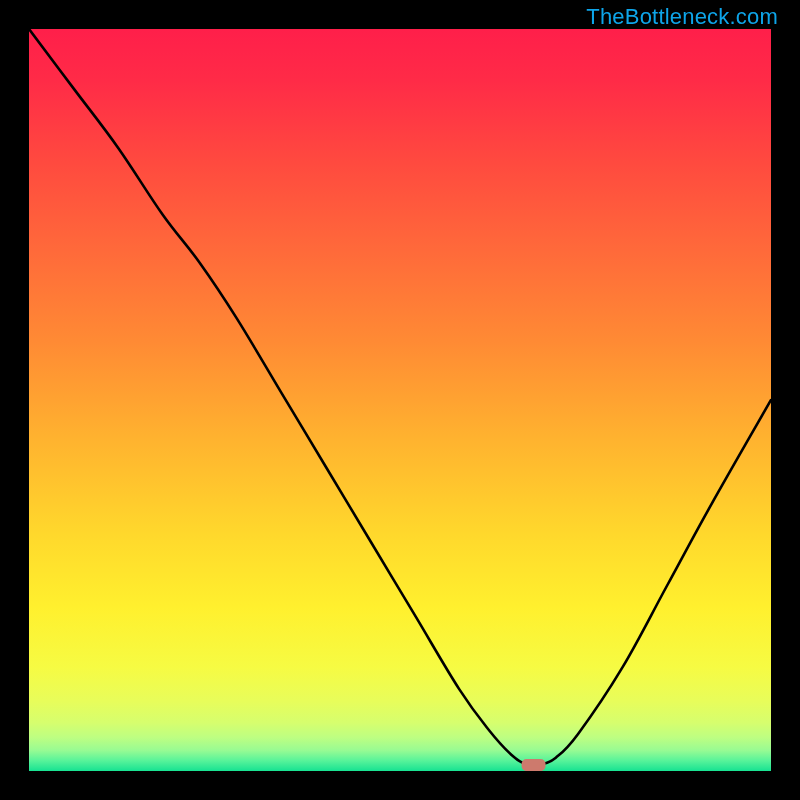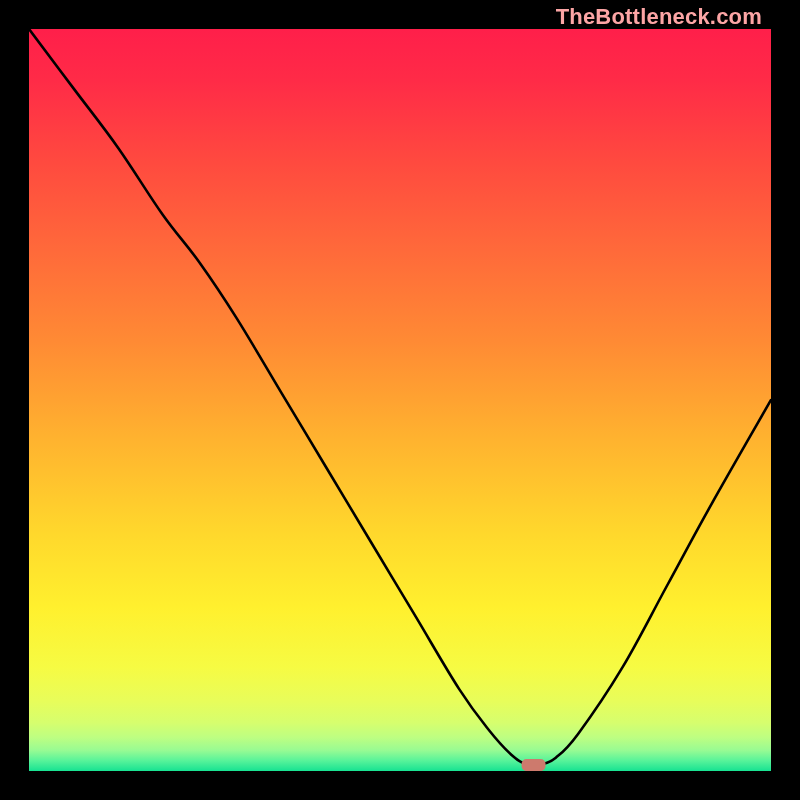--- a/index.html
+++ b/index.html
@@ -13,25 +13,25 @@
   .frame {
     position: absolute;
     left: 29px;
     top: 29px;
     width: 742px;
     height: 742px;
   }
   .watermark {
     position: absolute;
     top: 4px;
-    right: 38px;
-    color: #fca5a5;
+    right: 22px;
+    color: #0ea5e9;
     font-family: Arial, Helvetica, sans-serif;
     font-size: 22px;
-    font-weight: 700;
+    font-weight: 400;
     letter-spacing: 0.2px;
   }
   svg {
     display: block;
   }
 </style>
 </head>
 <body>
 
 <div class="frame">

